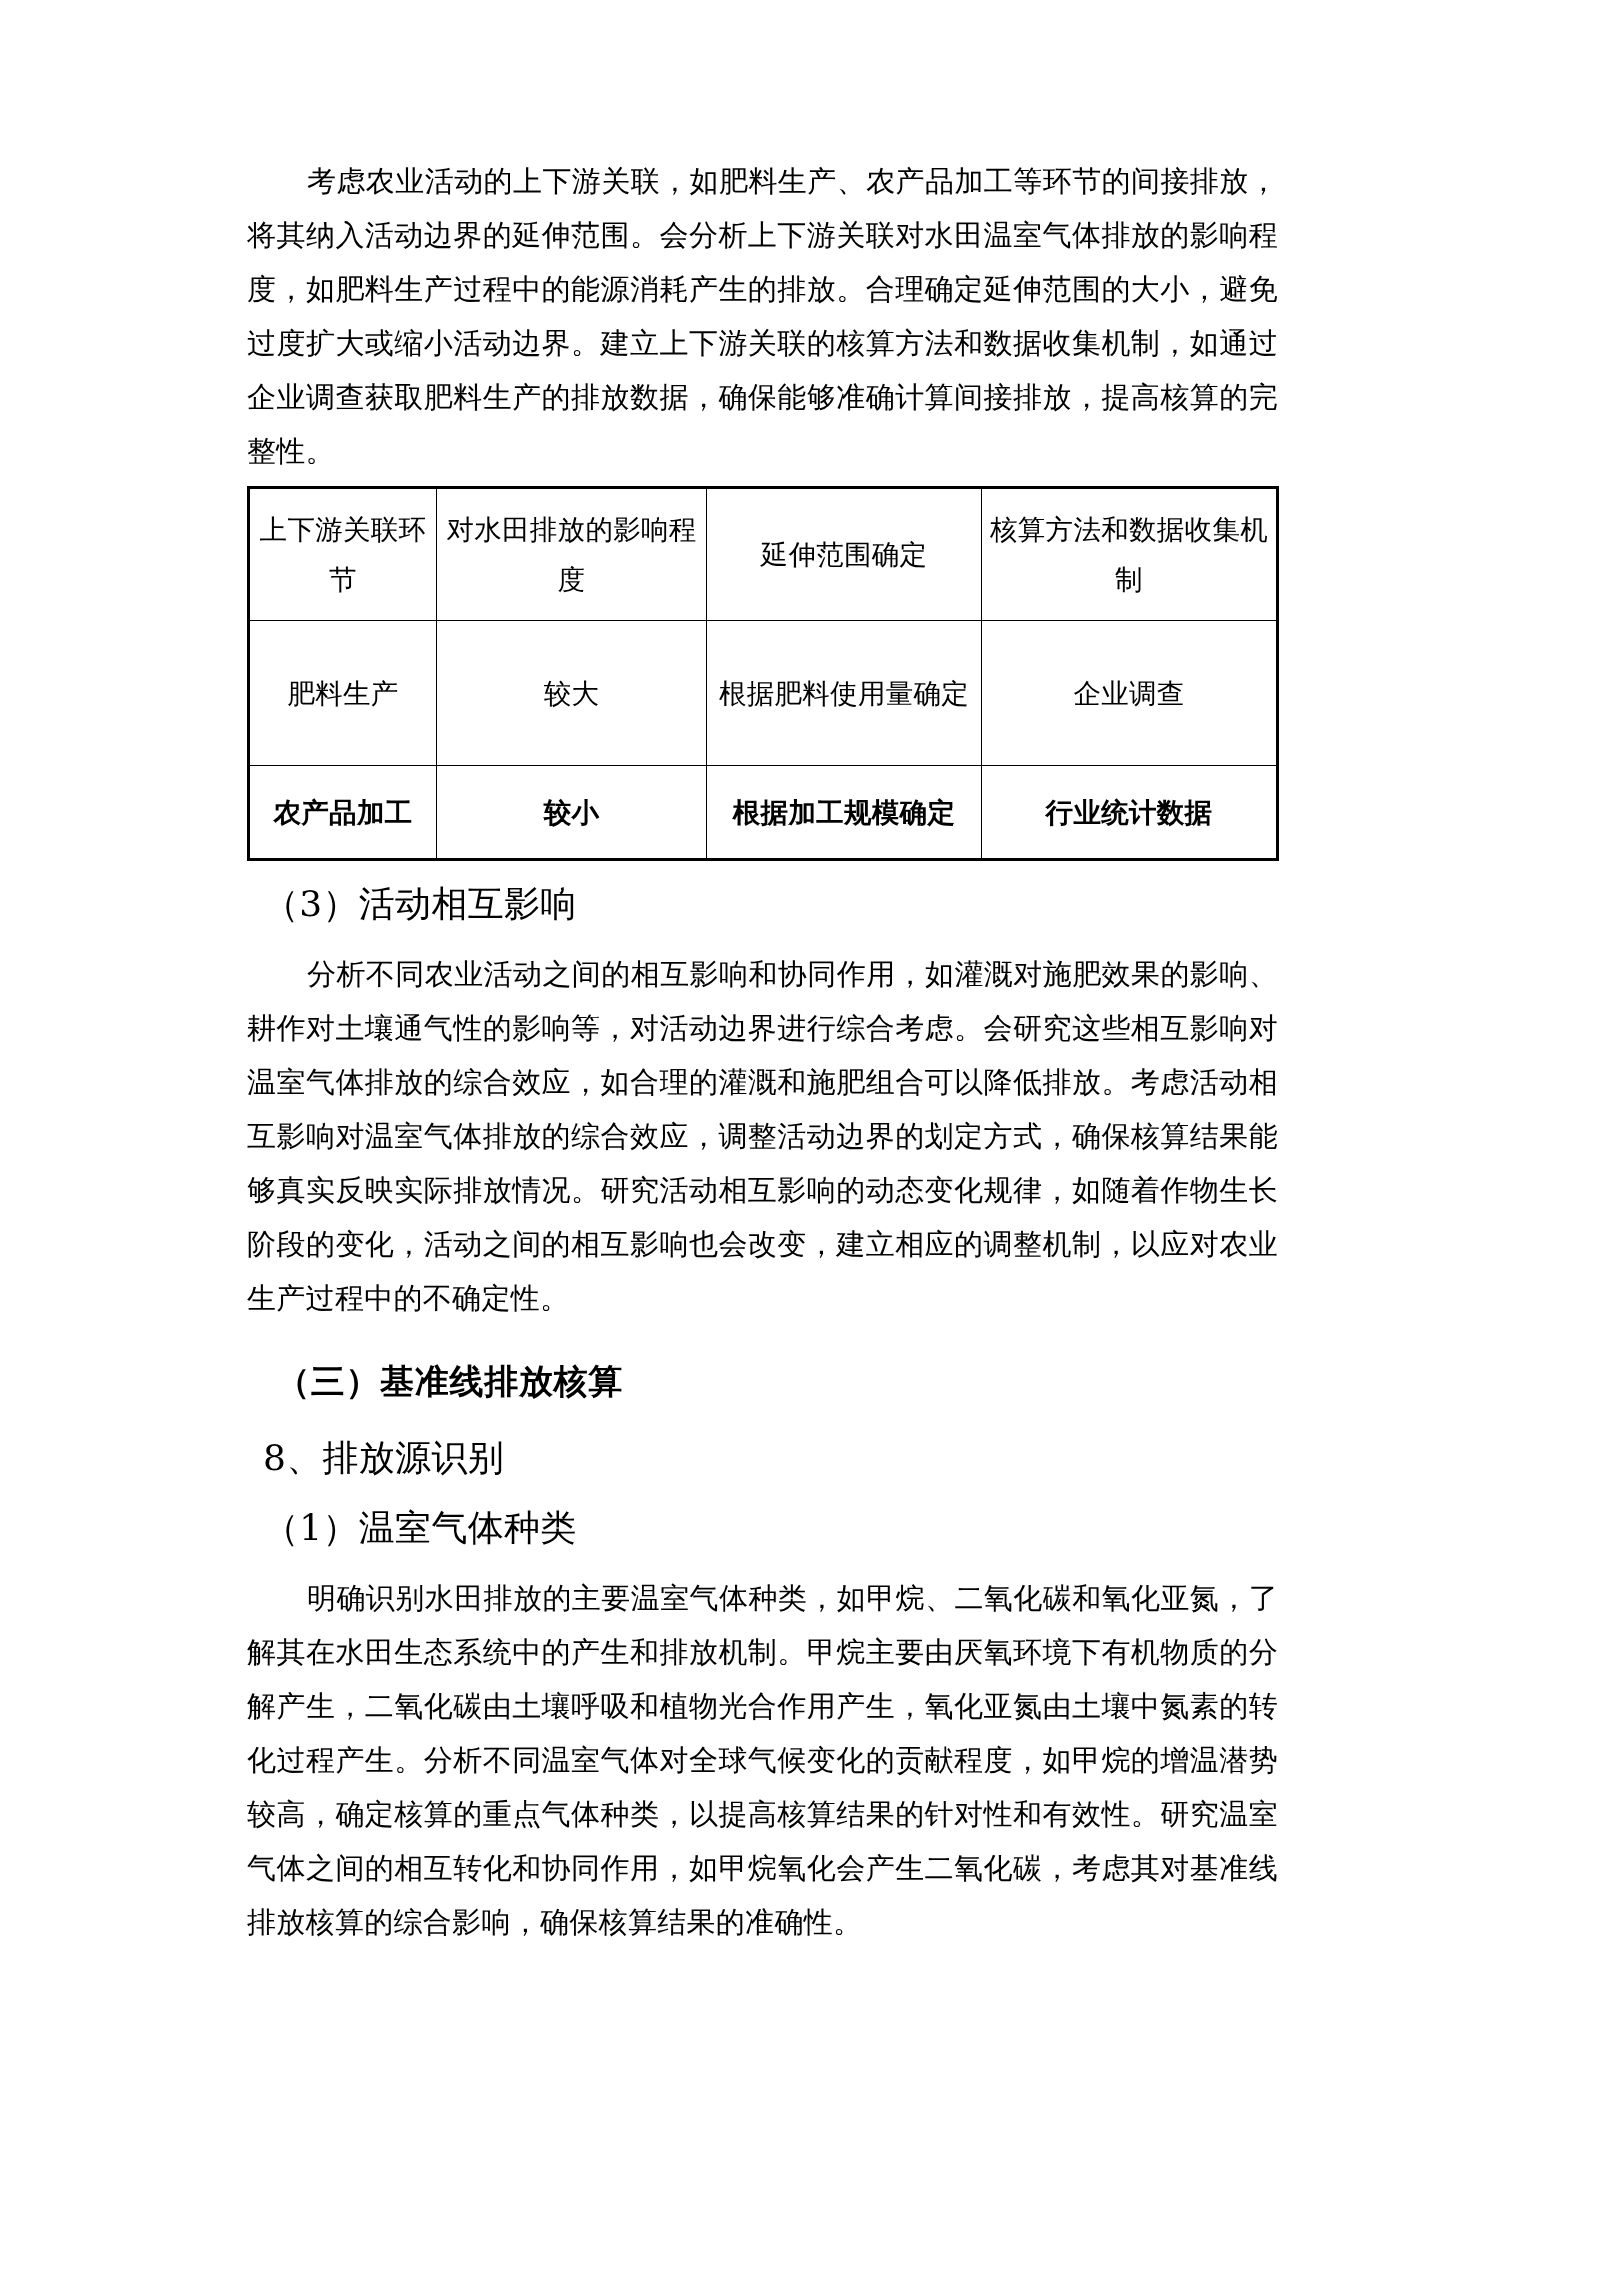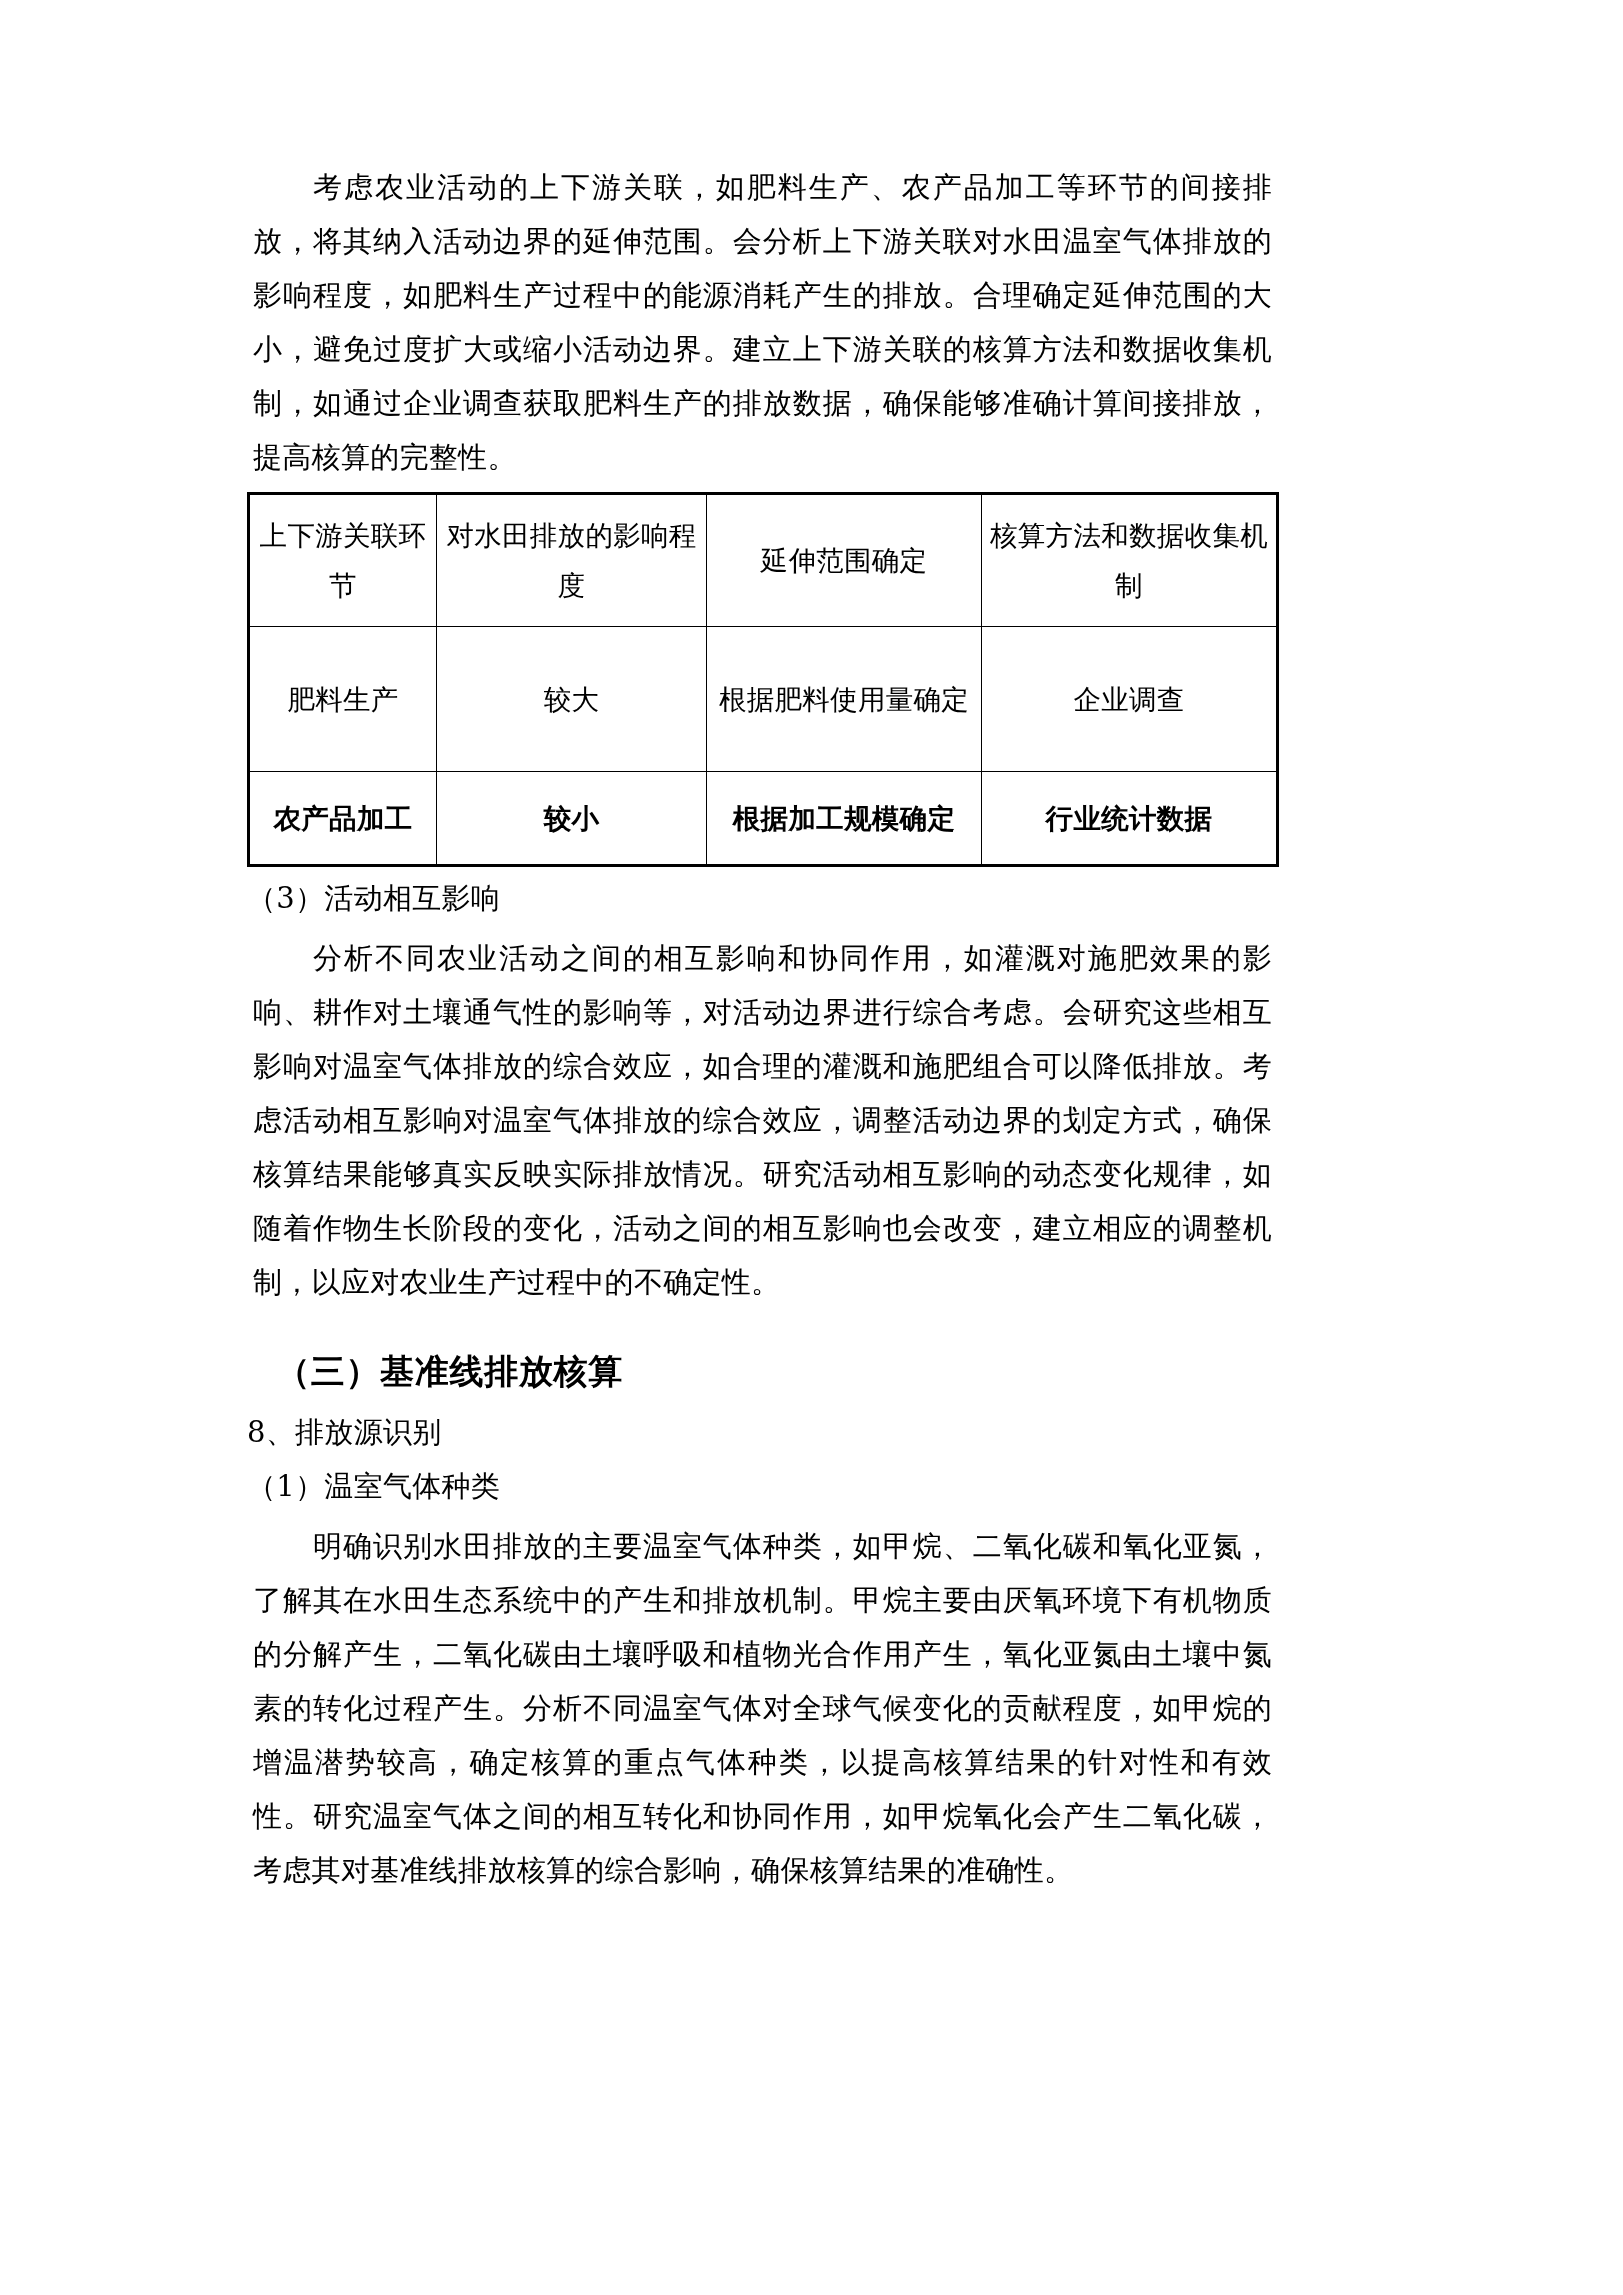--- a/index.html
+++ b/index.html
@@ -25,29 +25,29 @@
     width: 1031px;
   }
 
   
   .para {
     font-size: 29px;
     line-height: 54px;
     text-align: justify;
     text-justify: inter-ideograph;
     letter-spacing: 0.3px;
-    margin: 6px;
+    margin: 0;
     text-indent: 60px;
     word-break: break-all;
   }
 
   .heading-sub {
-    font-size: 29px;
+    font-size: 36px;
     line-height: 54px;
-    margin: 0;
+    margin: 16px;
     text-indent: 0;
     letter-spacing: 0.3px;
     white-space: nowrap;
   }
 
   .heading-major {
     font-size: 34px;
     line-height: 68px;
     font-weight: bold;
     margin: 0;

